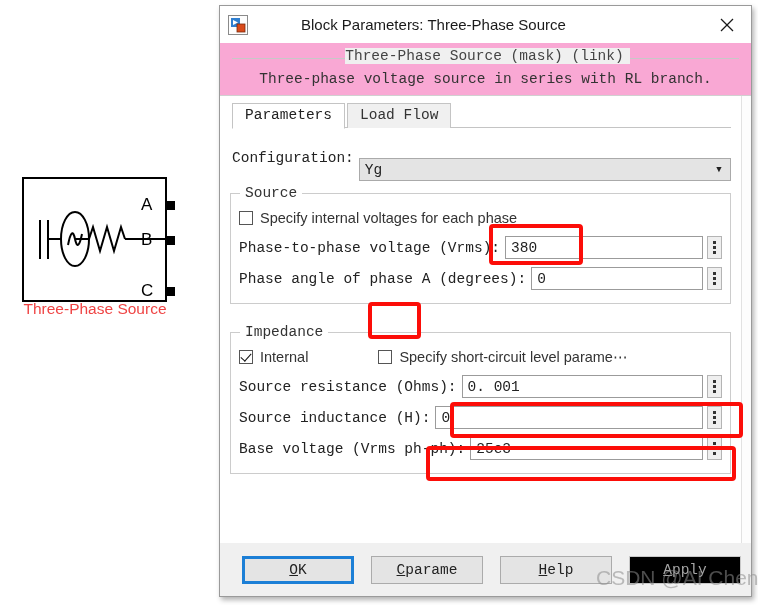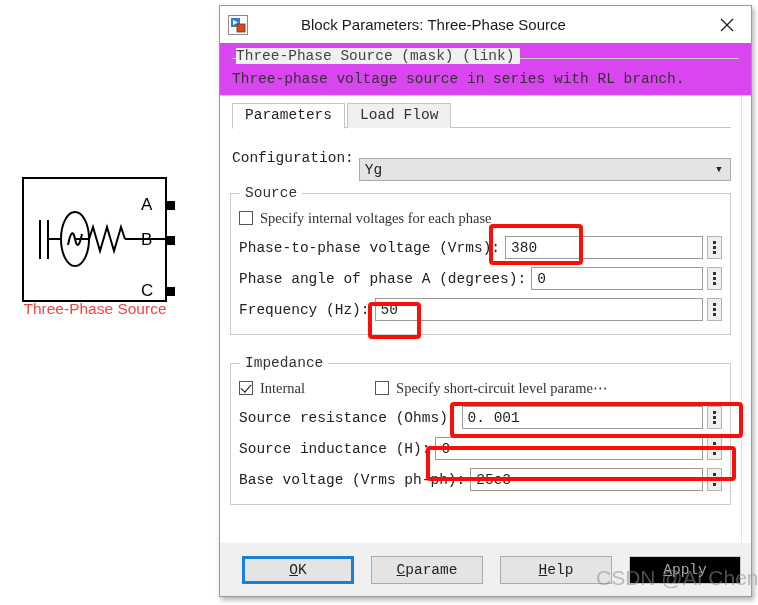--- a/index.html
+++ b/index.html
@@ -48,22 +48,23 @@
   #title-text {
     flex:1 1 auto; font-size:15px; color:#1a1a1a;
     font-family:"Liberation Sans", sans-serif; white-space:nowrap;
   }
   #close-btn {
     width:36px; height:30px; display:flex; align-items:center; justify-content:center;
     cursor:default;
   }
 
   #desc-panel {
-    background:#d946ef; padding:4px 12px 8px 12px; flex:0 0 auto;
+    background:#f9a8d4; padding:4px 12px 8px 12px; flex:0 0 auto;
     font-family:"Liberation Mono", monospace;
+    text-align:center;
   }
   #desc-legend-row { position:relative; height:22px; }
   #desc-title {
     font-size:14.5px; color:#444; white-space:nowrap;
     font-family:"Liberation Mono", monospace;
     background:#f0f0f0; padding-right:6px; position:relative; z-index:2; display:inline-block;
   }
   #desc-hr {
     position:absolute; left:0; right:0; top:11px; height:1px; background:#c8c8c8; z-index:1;
   }
@@ -126,21 +127,21 @@
   .chk-row { display:flex; align-items:center; height:24px; margin-bottom:2px; }
   .chkbox {
     width:14px; height:14px; border:1px solid #555; background:#fff;
     position:relative; flex:0 0 auto; margin-right:7px;
   }
   .chkbox.checked::after {
     content:""; position:absolute; left:3px; top:0px; width:5px; height:9px;
     border:solid #111; border-width:0 1.6px 1.6px 0; transform:rotate(42deg);
   }
   .chk-label {
-    font-family:Liberation Serif, serif; font-size:14.5px; color:#333; white-space:nowrap;text-align:center;
+    font-family:Liberation Sans, sans-serif; font-size:14.5px; color:#333; white-space:nowrap;text-align:center;
   }
 
   .field-row { display:flex; align-items:center; height:31px; }
   .field-label {
     font-family:"Liberation Mono", monospace; font-size:14.5px; color:#222;
     white-space:nowrap; flex:0 0 auto;
   }
   .field-input {
     flex:1 1 auto; height:23px; background:#ffffff; border:1px solid #9b9b9b;
     margin-left:5px; display:flex; align-items:center; padding-left:5px;
@@ -278,29 +279,20 @@
           <div class="field-row">
             <span class="field-label">Phase angle of phase A (degrees):</span>
             <span class="field-input">0</span>
             <span class="dots-btn">
                 <i></i>
                 <i></i>
                 <i></i>
               </span>
           </div>
 
-          <div class="field-row">
-            <span class="field-label">Frequency (Hz):</span>
-            <span class="field-input">50</span>
-            <span class="dots-btn">
-                <i></i>
-                <i></i>
-                <i></i>
-              </span>
-          </div>
         </div>
 
         <div class="group" style="margin-top:28px;">
           <span class="group-legend">Impedance</span>
 
           <div class="chk-row">
             <span class="chkbox checked"></span>
             <span class="chk-label">Internal</span>
             <span class="chkbox" style="margin-left:70px;"></span>
             <span class="chk-label">Specify short-circuit level parame⋯</span>

